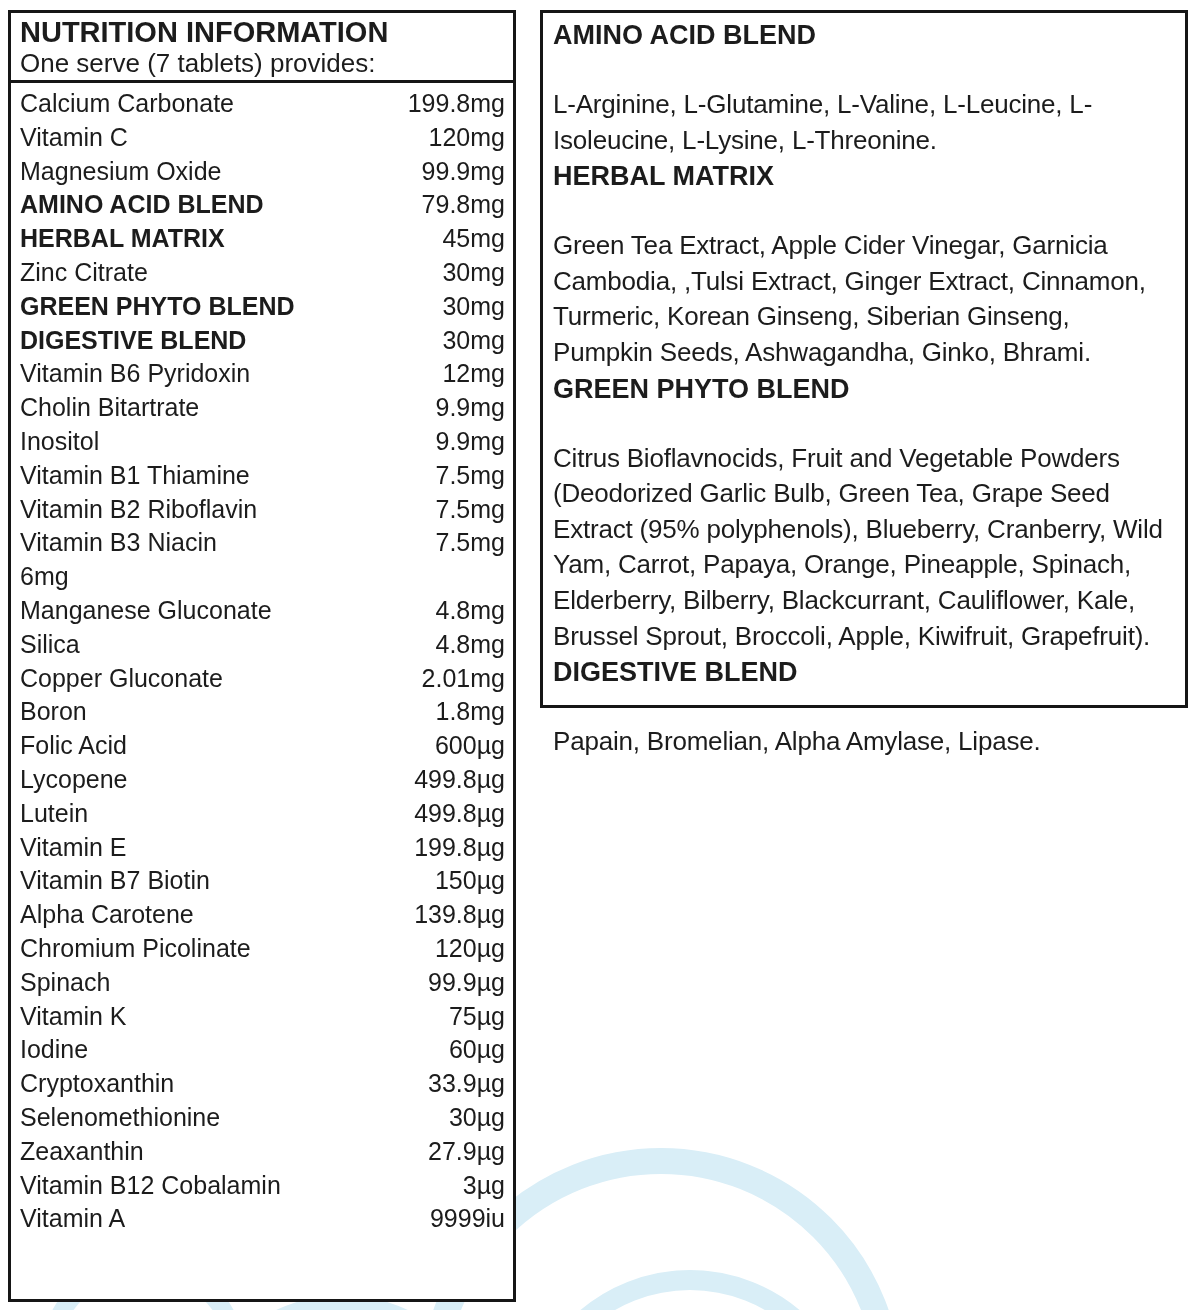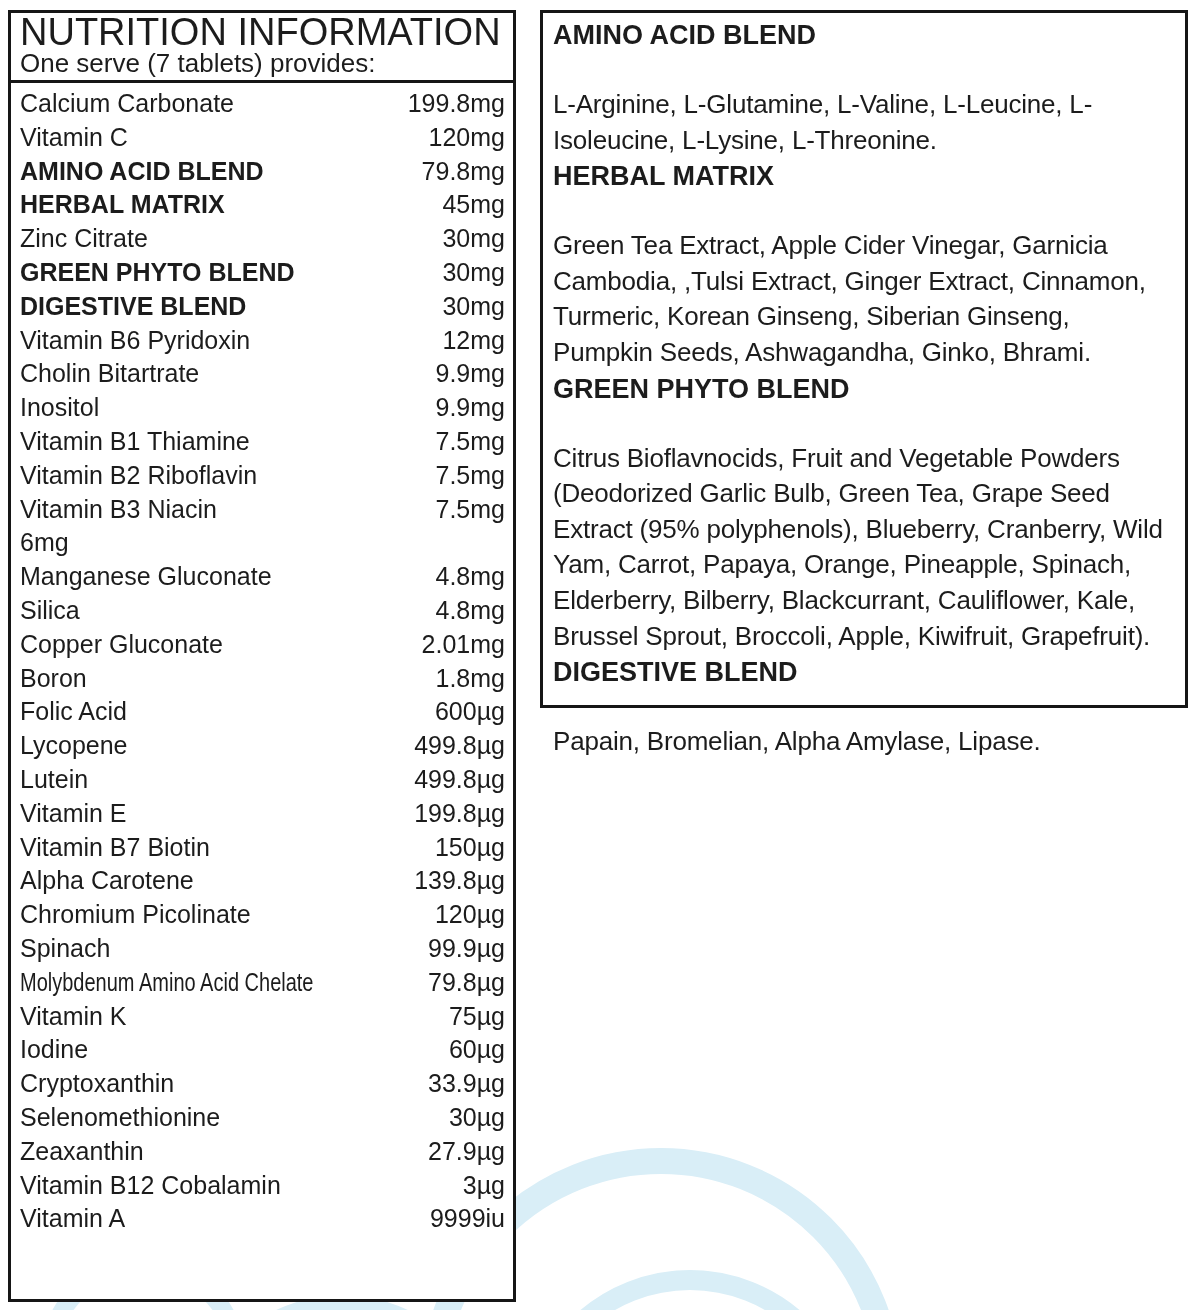--- a/index.html
+++ b/index.html
@@ -44,22 +44,22 @@
     left: 540px; top: 10px;
     width: 648px; height: 698px;
     padding: 4px 10px 6px 10px;
   }
 
   .nf-header {
     border-bottom: 3px solid #161616;
     padding: 3px 8px 2px 9px;
   }
   .nf-title {
-    font-size: 38px;
-    font-weight: normal;
+    font-size: 29px;
+    font-weight: bold;
     letter-spacing: 0px;
     line-height: 33px;
     white-space: nowrap;
   }
   .nf-subtitle {
     font-size: 26px;
     line-height: 29px;
     white-space: nowrap;
   }
 
@@ -114,20 +114,24 @@
   <div class="nf-row">
     <span class="n">Calcium Carbonate</span>
     <span class="v">199.8mg</span>
   </div>
 
   <div class="nf-row">
     <span class="n">Vitamin C</span>
     <span class="v">120mg</span>
   </div>
 
+  <div class="nf-row">
+    <span class="n">Magnesium Oxide</span>
+    <span class="v">99.9mg</span>
+  </div>
 
   <div class="nf-row bold">
     <span class="n">AMINO ACID BLEND</span>
     <span class="v">79.8mg</span>
   </div>
 
   <div class="nf-row bold">
     <span class="n">HERBAL MATRIX</span>
     <span class="v">45mg</span>
   </div>
@@ -234,24 +238,20 @@
   <div class="nf-row">
     <span class="n">Chromium Picolinate</span>
     <span class="v">120µg</span>
   </div>
 
   <div class="nf-row">
     <span class="n">Spinach</span>
     <span class="v">99.9µg</span>
   </div>
 
-  <div class="nf-row">
-    <span class="n condensed">Molybdenum Amino Acid Chelate</span>
-    <span class="v">79.8µg</span>
-  </div>
 
   <div class="nf-row">
     <span class="n">Vitamin K</span>
     <span class="v">75µg</span>
   </div>
 
   <div class="nf-row">
     <span class="n">Iodine</span>
     <span class="v">60µg</span>
   </div>

